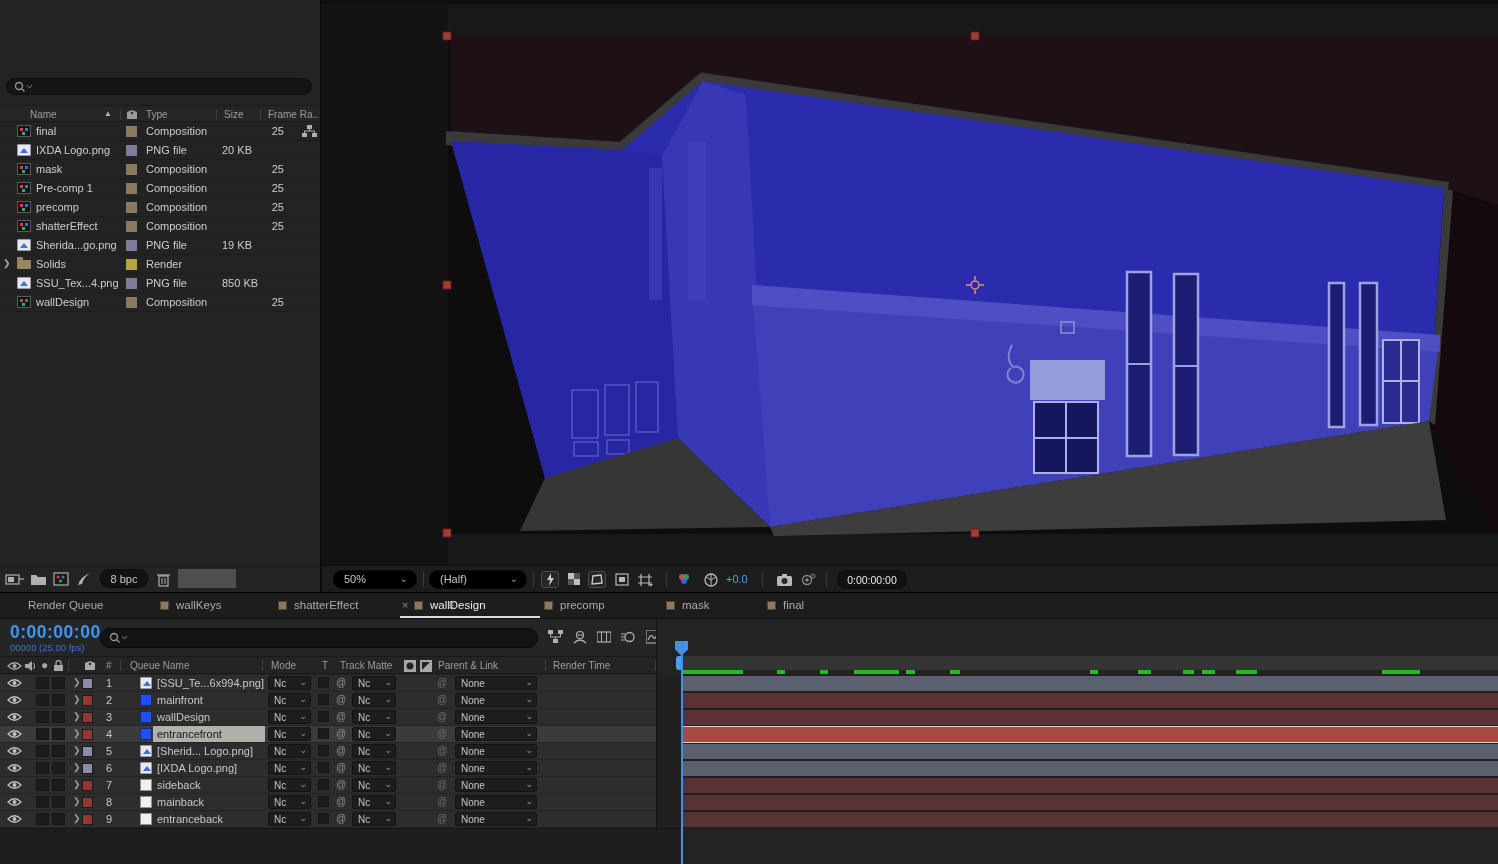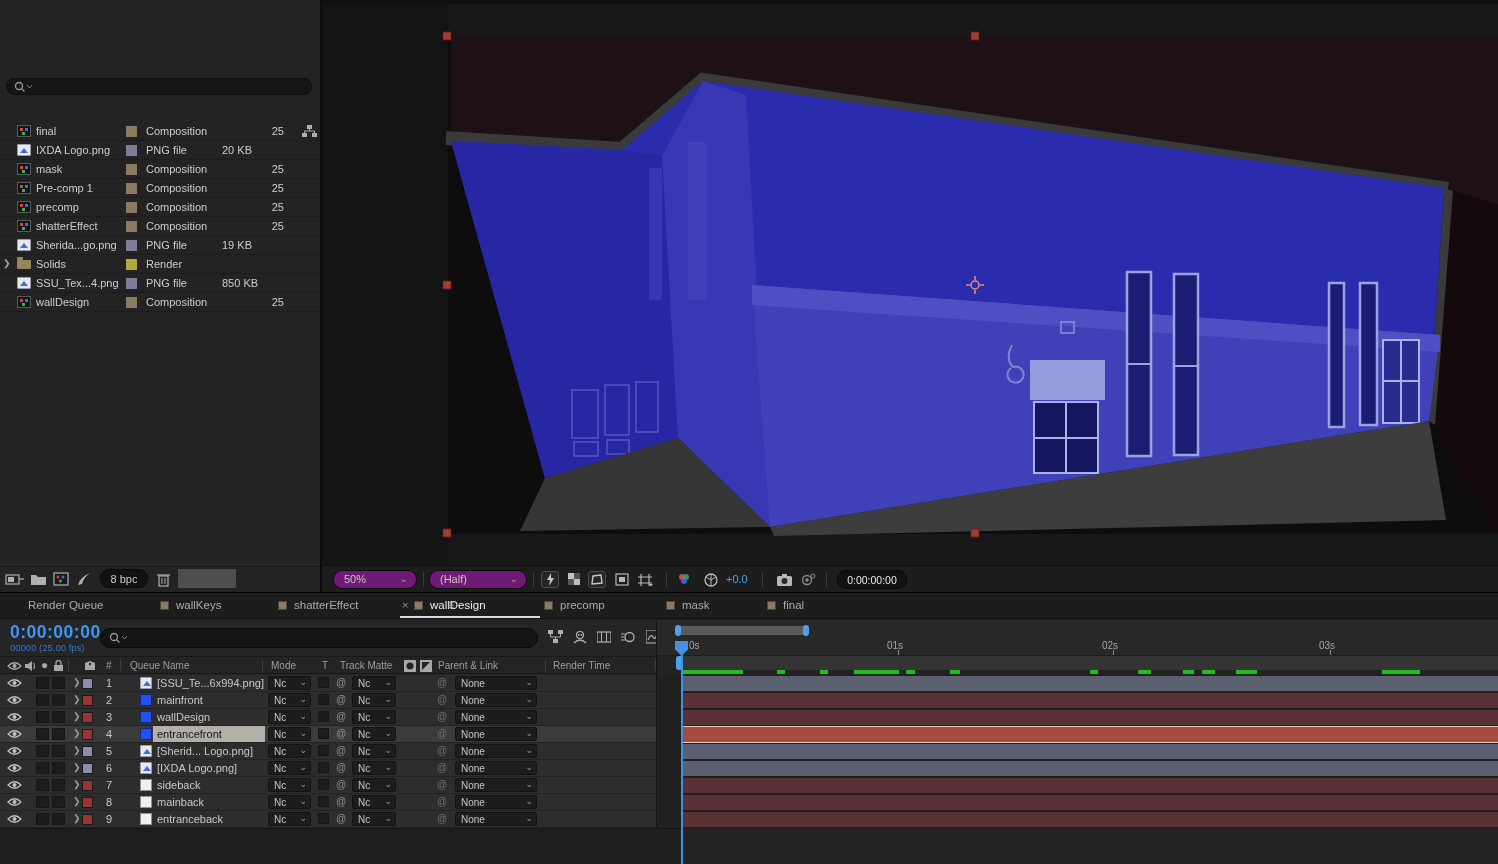--- a/index.html
+++ b/index.html
@@ -36,21 +36,21 @@
   .p-rate { position:absolute; left:258px; top:3px; width:26px; text-align:right; }
   .p-net  { position:absolute; left:302px; top:2px; }
   #project-footer { position:absolute; left:0; top:566px; width:320px; height:26px; background:#232323; border-top:1px solid #171717; }
   .pf-ic { position:absolute; top:4px; }
   .depth-btn { position:absolute; left:100px; top:2px; width:48px; height:19px; background:#121212;
      border:1px solid #0a0a0a; border-radius:9px; color:#c8c8c8; font-size:11px; text-align:center; line-height:18px; }
   .grey-box { position:absolute; left:178px; top:2px; width:58px; height:19px; background:#4e4e4e; }
   
   #comp-svg { position:absolute; left:0; top:0; }
   #viewer-toolbar { position:absolute; left:0; bottom:0; width:1176px; height:27px; background:#1d1d1d; border-top:1px solid #0e0e0e; }
-  .vt-dd { position:absolute; top:4px; height:19px; background:#701a75; border:1px solid #0a0a0a; border-radius:9px;
+  .vt-dd { position:absolute; top:4px; height:19px; background:#000000; border:1px solid #0a0a0a; border-radius:9px;
      color:#c6c6c6; font-size:11px; line-height:17px; padding-left:10px; }
   .vt-dd .chev { position:absolute; right:8px; top:-1px; font-size:10px; color:#9a9a9a; }
   .vt-sep { position:absolute; top:6px; width:1px; height:15px; background:#3a3a3a; }
   .vt-ic { position:absolute; top:5px; width:18px; height:17px; display:flex; align-items:center; justify-content:center; }
   .vt-ic.boxed { border:1px solid #4a4a4a; border-radius:3px; background:#262626; }
   .vt-exposure { position:absolute; top:7px; font-size:11px; color:#4a9cf5; }
   .vt-tc { position:absolute; top:4px; width:70px; height:19px; background:#121212; border:1px solid #0a0a0a;
      border-radius:9px; color:#e8e8e8; font-size:10.5px; text-align:center; line-height:18px; }
   
   #tab-bar { position:absolute; left:0; top:0; width:1498px; height:26px; background:#1d1d1d; border-bottom:1px solid #101010; }
@@ -114,20 +114,34 @@
 <body>
 
 <div id="project-panel">
   <div class="psearch">
     <svg width="20" height="12">
       <circle cx="5" cy="5" r="3.5" fill="none" stroke="#9a9a9a" stroke-width="1.3"></circle>
       <line x1="7.6" y1="7.6" x2="10.5" y2="10.5" stroke="#9a9a9a" stroke-width="1.3"></line>
       <path d="M13 4 l2.5 3 2.5 -3" fill="none" stroke="#7a7a7a" stroke-width="1"></path>
     </svg>
   </div>
+  <div class="phead">
+    <span class="pcol" style="left:30px">Name</span>
+    <span class="pcol" style="left:104px;color:#b5b5b5;font-size:8px">▲</span>
+    <span class="sep" style="left:120px"></span>
+    <svg class="pcol" style="left:126px;top:3px" width="12" height="11">
+      <path d="M1 3 L6 1 L11 3 L11 10 L1 10 Z" fill="#9a9a9a"></path>
+        <circle cx="6" cy="4" r="1.2" fill="#262626"></circle>
+    </svg>
+    <span class="pcol" style="left:146px">Type</span>
+    <span class="sep" style="left:216px"></span>
+    <span class="pcol" style="left:224px">Size</span>
+    <span class="sep" style="left:260px"></span>
+    <span class="pcol nowrap" style="left:268px;width:50px;overflow:hidden">Frame Ra..</span>
+  </div>
   <div id="project-rows">
       <div class="prow">
 
     <span class="p-icon ic-comp"></span>
     <span class="p-name">final</span>
     <span class="p-tag" style="background: rgb(138, 122, 96);"></span>
     <span class="p-type">Composition</span>
     <span class="p-size"></span>
     <span class="p-rate">25</span>
     <svg class="p-net" width="15" height="14">
@@ -738,32 +752,20 @@
       <span>Nc</span><span class="chev">⌄</span>
     </span>
     <span class="t-wick" style="left:437px;color:#6e6e6e">@</span>
     <span class="t-dd" style="left:455px;width:82px">
       <span>None</span><span class="chev">⌄</span>
     </span>
   </div>
     </div>
 
   <div id="track-area">
-    <div id="ruler">
-        <span class="r-label" style="left: 32px;">0s</span>
-        <span class="r-label" style="left: 230px;">01s</span>
-        <span class="r-tick" style="left: 241px;"></span>
-        <span class="r-label" style="left: 445px;">02s</span>
-        <span class="r-tick" style="left: 456px;"></span>
-        <span class="r-label" style="left: 662px;">03s</span>
-        <span class="r-tick" style="left: 673px;"></span>
-        <div id="workarea" style="left: 19px; width: 132px;"></div>
-        <div class="wa-cap" style="left: 18px;"></div>
-        <div class="wa-cap" style="left: 146px;"></div>
-      </div>
     <div id="nav-strip"></div>
     <div class="nav-bracket"></div>
     <div id="cache-host">
         <div class="cache-seg" style="left: 26px; width: 60px; background: rgb(33, 189, 33);"></div>
         <div class="cache-seg" style="left: 120px; width: 8px; background: rgb(33, 189, 33);"></div>
         <div class="cache-seg" style="left: 163px; width: 8px; background: rgb(33, 189, 33);"></div>
         <div class="cache-seg" style="left: 197px; width: 45px; background: rgb(33, 189, 33);"></div>
         <div class="cache-seg" style="left: 249px; width: 9px; background: rgb(33, 189, 33);"></div>
         <div class="cache-seg" style="left: 293px; width: 10px; background: rgb(33, 189, 33);"></div>
         <div class="cache-seg" style="left: 433px; width: 8px; background: rgb(33, 189, 33);"></div>

